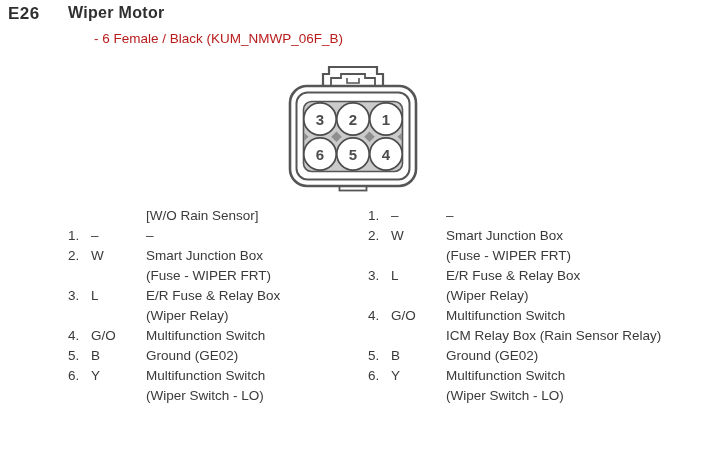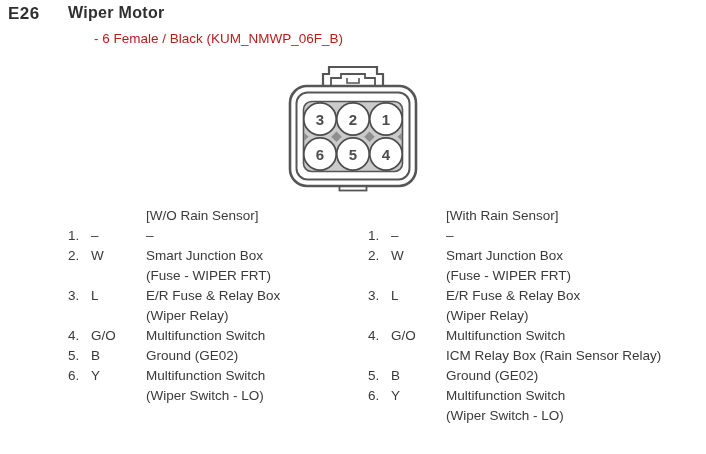--- a/index.html
+++ b/index.html
@@ -125,25 +125,20 @@
     <span class="wire">Y</span>
     <div class="desc">
       <div>Multifunction Switch</div>
       <div>(Wiper Switch - LO)</div>
     </div>
   </div>
 </div>
 
 <div class="col col-right">
   <div class="row">
-    <span class="pin"></span>
-      <span class="wire"></span>
-    <div class="desc">[With Rain Sensor]</div>
-  </div>
-  <div class="row">
     <span class="pin">1.</span>
     <span class="wire">–</span>
     <div class="desc">
         <div>–</div>
       </div>
   </div>
   <div class="row">
     <span class="pin">2.</span>
     <span class="wire">W</span>
     <div class="desc">

